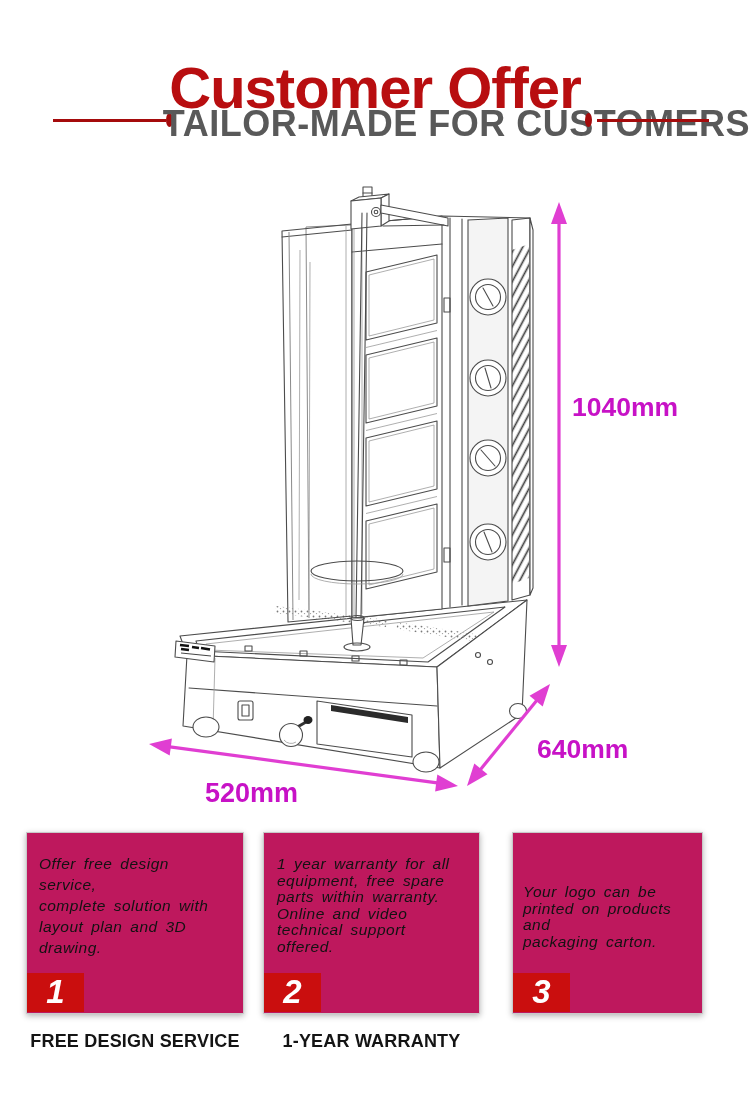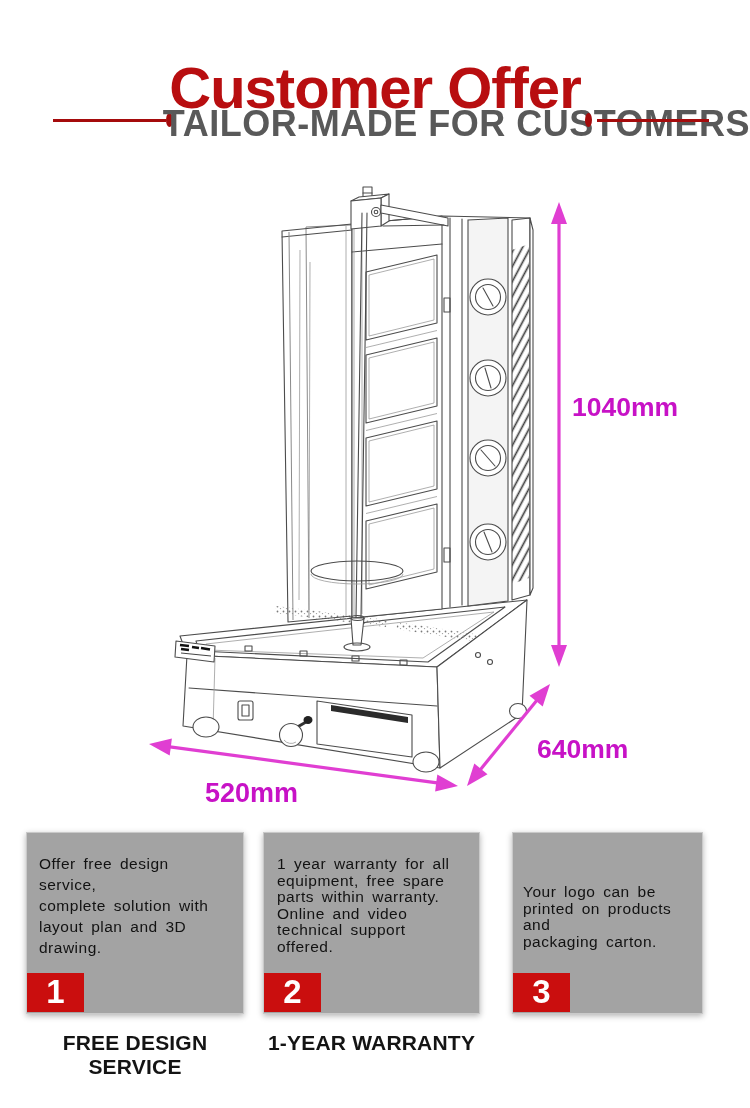--- a/index.html
+++ b/index.html
@@ -41,39 +41,40 @@
     fill:var(--dimension-text-magenta,#C712C6);
     font-family:"Liberation Sans","DejaVu Sans",sans-serif;
     font-weight:700;
   }
   
   .card-wrap{position:absolute;top:832px;}
   .card-wrap.c1{left:26px;width:218px;}
   .card-wrap.c2{left:263px;width:217px;}
   .card-wrap.c3{left:512px;width:191px;}
   .card-box{
-    position:relative;height:182px;background:#a3a3a3;
+    position:relative;height:182px;background:#be185d;
     border:1px solid #c9c9c9;box-sizing:border-box;
     box-shadow:0 2px 6px rgba(0,0,0,.30);
+    font-style:italic;
   }
   .card-text{
     white-space:pre-line;color:#121212;font-size:15.5px;
     letter-spacing:.5px;word-spacing:3px;
   }
   .c1 .card-text{padding:20px 6px 0 12px;line-height:21px;}
   .c2 .card-text{padding:23px 4px 0 13px;line-height:16.5px;}
   .c3 .card-text{padding:51px 4px 0 10px;line-height:16.5px;}
   .card-badge{
     position:absolute;left:0;bottom:1px;width:57px;height:39px;
     background:var(--badge-red,#CA0E0E);color:#ffffff;
     display:flex;align-items:center;justify-content:center;
     font-size:33px;font-weight:700;line-height:1;padding-bottom:2px;box-sizing:border-box;
   }
   .card-label{
-    margin-top:17px;text-align:center;font-size:21px;font-weight:700;
+    margin-top:17px;text-align:center;font-size:18px;font-weight:700;
     letter-spacing:.2px;color:#141414;
   }
 </style>
 </head>
 <body>
 
 <header>
   <h1 class="page-title">Customer Offer</h1>
   <div class="subtitle-row">
     <span class="sub-line left"></span>

